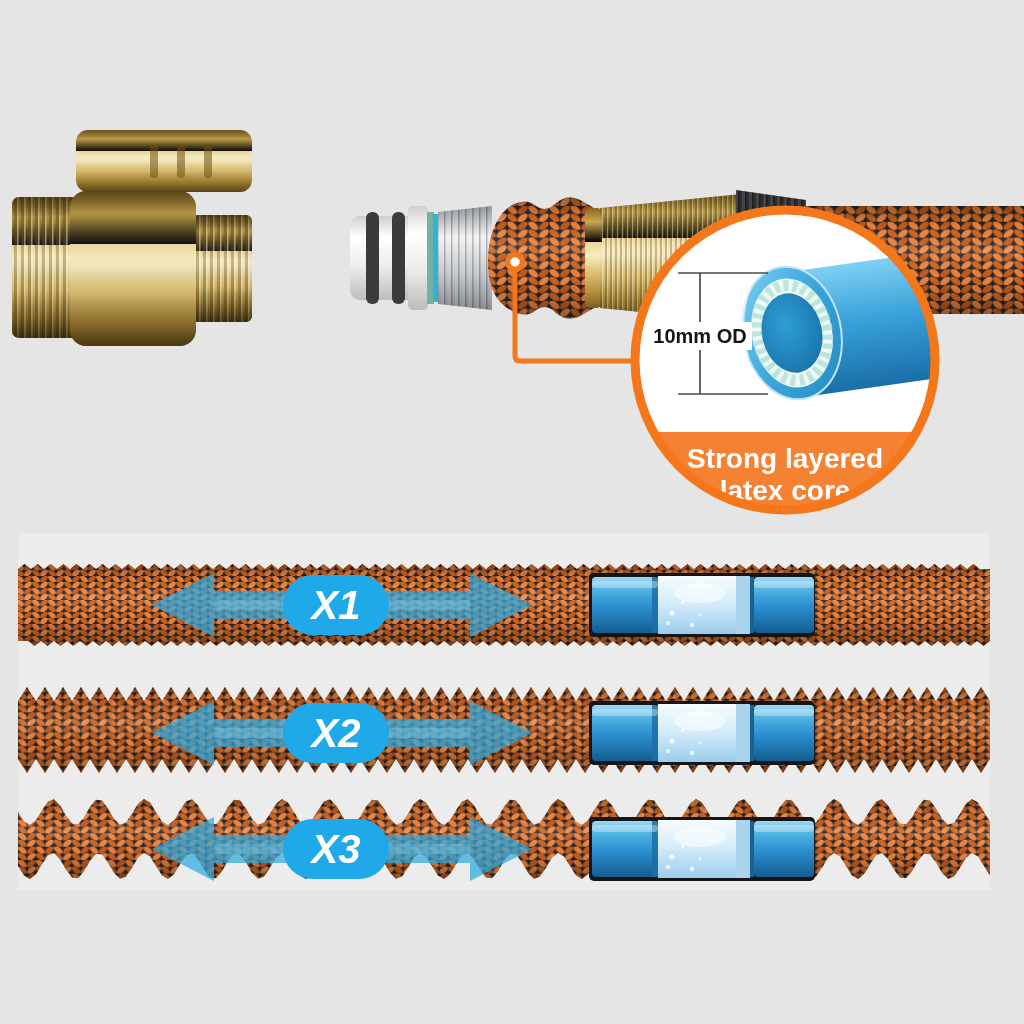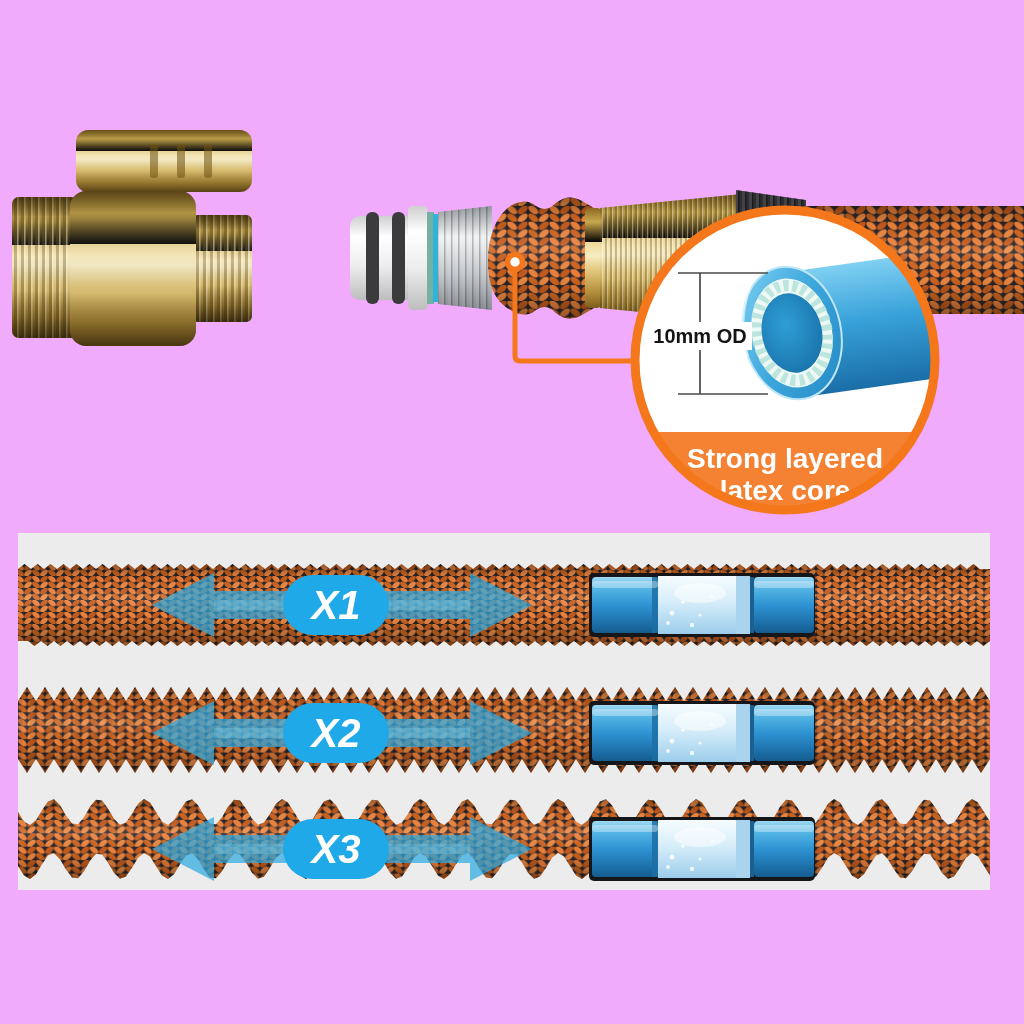--- a/index.html
+++ b/index.html
@@ -1,16 +1,16 @@
 <!DOCTYPE html>
 <html><head>
 <meta charset="utf-8">
 <style>
   html,body{margin:0;padding:0;background:#ffffff;}
-  #stage{position:relative;width:1024px;height:1024px;background:#f0abfc;overflow:hidden;
+  #stage{position:relative;width:1024px;height:1024px;background:#e5e5e5;overflow:hidden;
          font-family:"Liberation Sans", sans-serif;}
   #scene{position:absolute;left:0;top:0;}
   text{font-family:"Liberation Sans", sans-serif;}
   .badge-label{font-weight:bold;font-style:italic;font-size:40px;fill:#ffffff;}
   .caption{font-weight:bold;font-size:28px;fill:#ffffff;}
   .dim-label{font-weight:bold;font-size:20px;fill:#141414;}
 </style>
 </head>
 <body>
 

